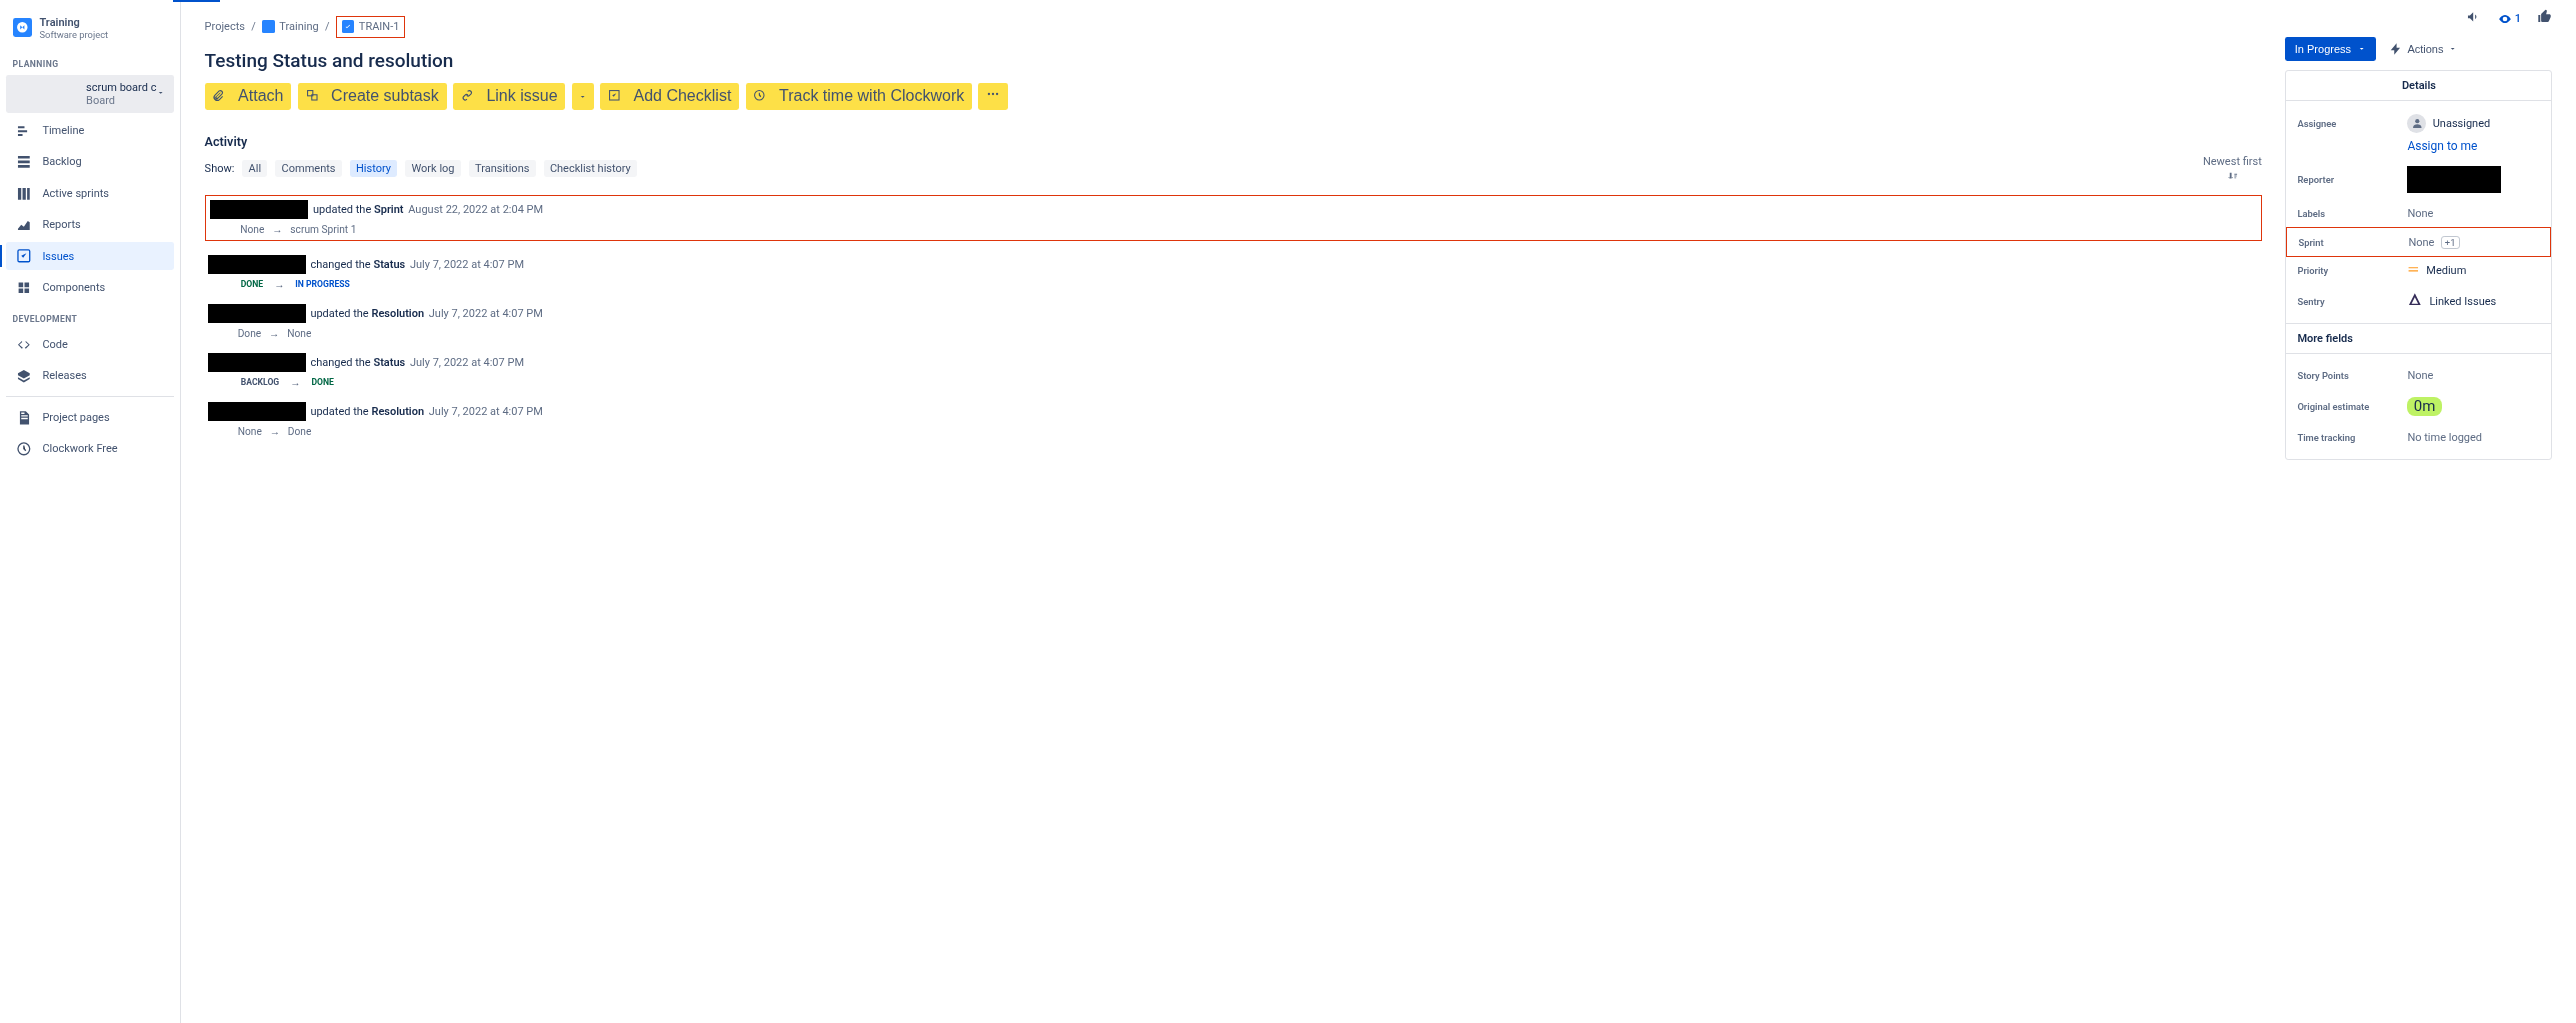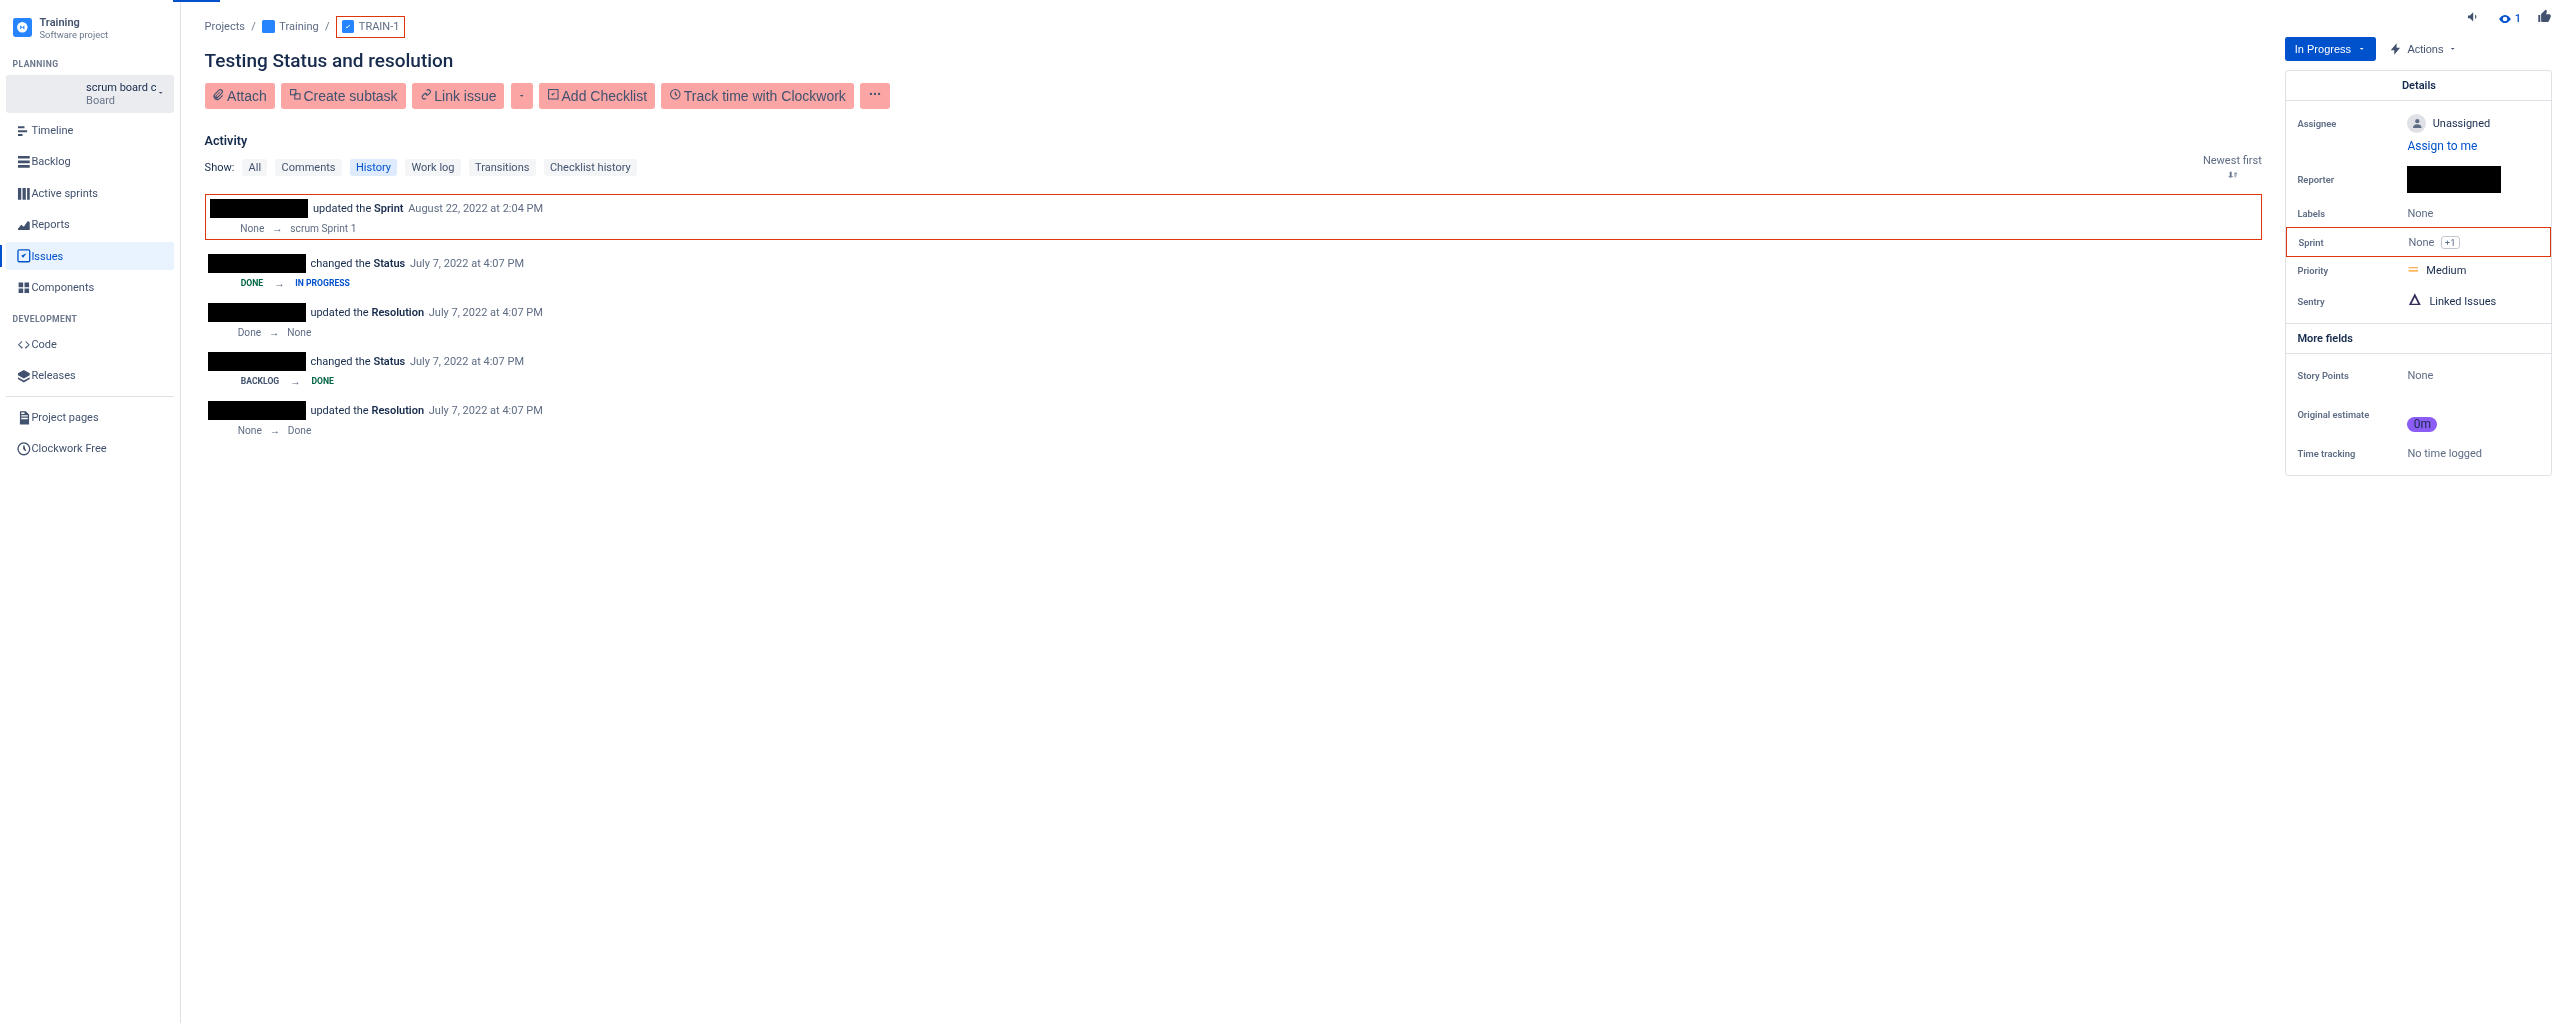--- a/index.html
+++ b/index.html
@@ -79,20 +79,21 @@
       font-size: 11px;
       color: #6B778C;
     }
     .chevron-down {
       width: 9.4px;
       height: 9.4px;
     }
     .nav-item {
       display: flex;
       align-items: center;
+      gap: 11px;
       padding: 6.3px 9.4px;
       border-radius: 2.4px;
       cursor: pointer;
       color: #42526E;
       margin-top: 3.1px;
     }
     .nav-item.active {
       background: #E9F2FF;
       color: #0052CC;
       position: relative;
@@ -180,26 +181,26 @@
       margin: 4.7px 0 11px 0;
     }
     .action-bar {
       display: flex;
       gap: 6.3px;
       margin-bottom: 23.6px;
     }
     .action-btn {
       display: flex;
       align-items: center;
-      gap: 2px;
-      background: #fca5a5;
+      gap: 13px;
+      background: #fde047;
       border: none;
       border-radius: 2.4px;
       padding: 4.7px 7.9px;
-      font-size: 14px;
+      font-size: 16px;
       color: #42526E;
       cursor: pointer;
       font-weight: 500;
     }
     .action-btn-chevron {
       padding: 4.7px 6.3px;
     }
     .activity-title {
       font-weight: 600;
       font-size: 12.6px;
@@ -404,25 +405,24 @@
       border-radius: 3.1px;
       padding: 0 3.1px;
       font-size: 9.4px;
       color: #5E6C84;
     }
     .priority-icon {
       color: #FF991F;
       font-weight: bold;
     }
     .pill {
-      background: #8b5cf6;
+      background: #bef264;
       border-radius: 7.9px;
       padding: 0.8px 6.3px;
-      font-size: 12px;
-      margin-top: 20px;
+      font-size: 15px;
     }
     .more-fields-header {
       padding: 7.9px 11px;
       font-weight: 600;
       border-bottom: 0.8px solid #DFE1E6;
       border-top: 0.8px solid #DFE1E6;
     }
   </style>
 </head>
 <body>

